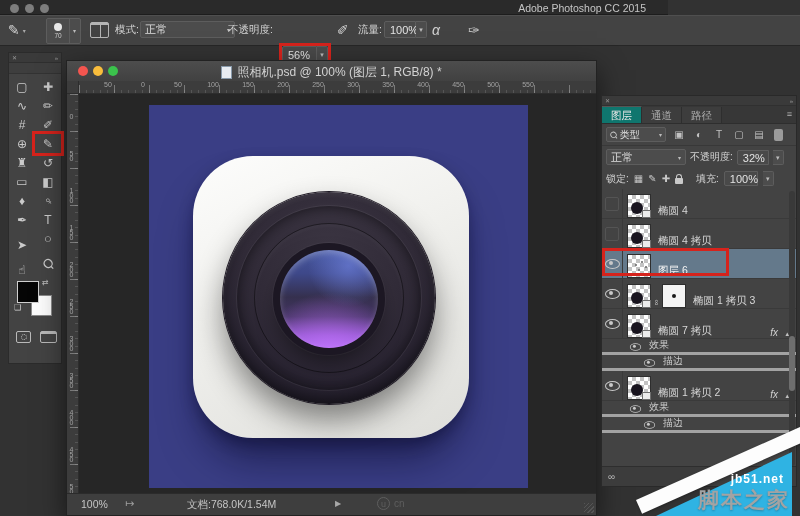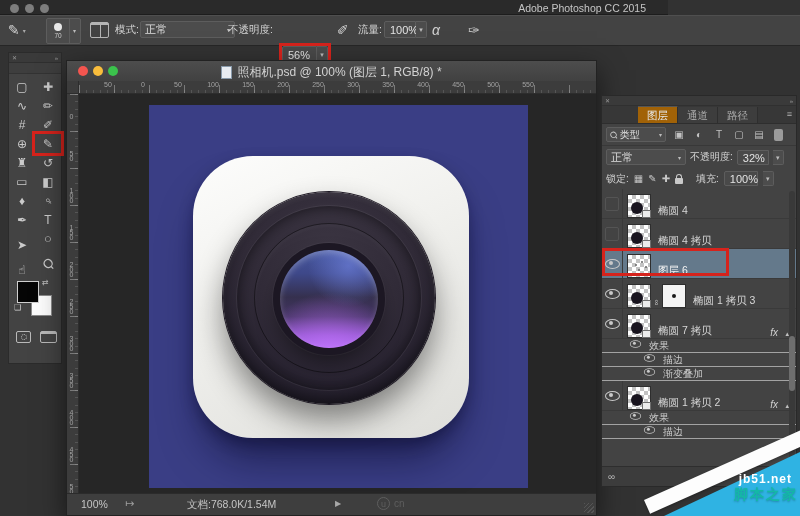--- a/index.html
+++ b/index.html
@@ -86,21 +86,21 @@
   .st-arrow{position:absolute;left:268px;top:5px;font-size:8px;color:#a8a8a8;}
   .cn-logo{position:absolute;left:310px;top:3px;display:flex;align-items:center;gap:4px;color:#5e5e5e;}
   .cn-circle{width:13px;height:13px;border:1.5px solid #5e5e5e;border-radius:50%;font-size:9px;line-height:13px;text-align:center;box-sizing:border-box;}
   .cn-txt{font-size:10px;}
   .resize-grip{position:absolute;right:2px;bottom:2px;width:10px;height:10px;background:repeating-linear-gradient(135deg,#555 0 1px,transparent 1px 3px);}
   
   .layers-panel{position:absolute;left:601px;top:95px;width:196px;height:392px;background:#434343;border:1px solid #292929;box-sizing:border-box;}
   .lp-strip{height:9px;background:#3a3a3a;border-bottom:1px solid #303030;display:flex;justify-content:space-between;align-items:center;padding:0 3px;font-size:6px;color:#999;}
   .lp-tabs{height:17px;background:#373737;display:flex;align-items:flex-end;position:relative;border-bottom:1px solid #2e2e2e;}
   .lp-tab{height:16px;line-height:16px;padding:0 9px;font-size:10.5px;color:#ababab;background:#3d3d3d;border-right:1px solid #2e2e2e;}
-  .lp-tab.active{background:#a16207;color:#e6e6e6;border-top:1px solid #555;margin-left:36px;}
+  .lp-tab.active{background:#0f766e;color:#e6e6e6;border-top:1px solid #555;}
   .lp-menu{position:absolute;right:4px;top:3px;font-size:9px;color:#b5b5b5;}
   .lp-filter{height:21px;display:flex;align-items:center;gap:6px;padding:0 4px;border-bottom:1px solid #383838;}
   .kind-dd{width:60px;height:15px;font-size:10px;padding:0 3px;}
   .kind-dd .mag{transform:rotate(-45deg);font-size:9px;display:inline-block;color:#ccc;}
   .f-icon{font-size:10px;color:#c3c3c3;width:14px;text-align:center;}
   .f-toggle{width:9px;height:12px;background:#9b9b9b;border-radius:2px;margin-left:2px;}
   .lp-blend{height:22px;display:flex;align-items:center;padding:0 4px;gap:4px;}
   .blend-dd{width:80px;height:16px;}
   .lp-lock{height:21px;display:flex;align-items:center;padding:0 4px;gap:5px;border-bottom:1px solid #383838;}
   .lk-icon{font-size:10px;color:#c7c7c7;}
@@ -121,34 +121,34 @@
   .badge{position:absolute;right:-1px;bottom:-1px;width:9px;height:8px;background:#ececec;border:1px solid #6e6e6e;box-sizing:border-box;}
   .dots{position:absolute;left:7px;top:9px;width:2px;height:2px;background:#666;border-radius:50%;box-shadow:6px -3px 0 #666,10px 2px 0 #666,3px 5px 0 #666;}
   .mask-thumb{width:24px;height:24px;margin-left:2px;background:#f4f4f4;border:1px solid #2e2e2e;position:relative;flex:none;box-sizing:border-box;}
   .mask-thumb::after{content:'';position:absolute;left:9px;top:9px;width:4px;height:4px;border-radius:50%;background:#1a1a1a;}
   .link8{font-size:8px;color:#bdbdbd;transform:rotate(90deg);width:8px;flex:none;margin-left:1px;}
   .lname{font-size:10.5px;color:#d8d8d8;margin-left:7px;white-space:nowrap;}
   .layer-row.sel .lname{color:#f2f2f2;}
   .fxbadge{position:absolute;right:18px;font-size:10px;font-style:italic;color:#d0d0d0;}
   .fxcaret{position:absolute;right:7px;font-size:7px;color:#c0c0c0;}
   .red-frame{position:absolute;left:0;top:-1px;width:127px;height:28px;border:3px solid var(--accent-red,#d6231c);box-sizing:border-box;pointer-events:none;z-index:3;}
-  .eff-row{height:13px;display:flex;align-items:flex-start;border-bottom:1px solid #a3a3a3;}
+  .eff-row{height:13px;display:flex;align-items:flex-end;border-bottom:3px solid #a3a3a3;}
   .eff-row .eye{transform:scale(.75);margin-left:26px;flex:none;}
   .eff-row.sub .eye{margin-left:40px;}
   .eff-label{font-size:10px;color:#c9c9c9;margin-left:6px;}
   .lp-footer{position:absolute;left:0;right:0;bottom:0;height:19px;background:#3c3c3c;border-top:1px solid #2e2e2e;display:flex;align-items:center;padding:0 6px;gap:12px;}
   .lp-footer .fico{font-size:10px;color:#b4b4b4;}
   .lp-scroll{position:absolute;right:1px;top:95px;width:6px;bottom:20px;background:#393939;border-radius:3px;}
   .lp-thumb{position:absolute;left:0;width:6px;top:145px;height:55px;background:#6e6e6e;border-radius:3px;}
   
-  .watermark{position:absolute;right:0;bottom:0;width:200px;height:80px;pointer-events:none;z-index:9;}
+  .watermark{position:absolute;right:8px;bottom:0;width:200px;height:80px;pointer-events:none;z-index:9;}
   .wm-white{position:absolute;left:44px;top:64px;width:185px;height:15px;background:#fdfdfd;transform:rotate(-24deg);transform-origin:0 0;box-shadow:0 1px 3px rgba(0,0,0,.3);}
   .wm-cyan{position:absolute;left:64px;top:16px;width:136px;height:64px;background:var(--watermark-cyan,#2fb3e3);clip-path:polygon(0 100%,100% 0,100% 100%);}
   .wm-site{position:absolute;right:8px;top:36px;color:#fff;font-size:12px;font-weight:bold;letter-spacing:1px;}
-  .wm-name{position:absolute;right:2px;top:50px;color:#14b8a6;font-size:14px;font-weight:bold;letter-spacing:2px;text-shadow:0 1px 2px rgba(0,0,0,.25);}
+  .wm-name{position:absolute;right:2px;top:50px;color:#a3a3a3;font-size:21px;font-weight:bold;letter-spacing:2px;text-shadow:0 1px 2px rgba(0,0,0,.25);}
 </style>
 </head>
 <body>
 
 <div id="app" data-name="photoshop-app">
 
   <div class="app-titlebar" data-name="app-titlebar">
     <span class="tl t1" data-name="app-close-button"></span>
     <span class="tl t2" data-name="app-minimize-button"></span>
     <span class="tl t3" data-name="app-maximize-button"></span>
@@ -444,24 +444,20 @@
           <span class="fxcaret" data-name="fx-collapse-icon">▴</span>
         </div>
         <div class="eff-row" data-name="layer-effects-header">
           <div class="eye" data-name="eye-icon"></div>
           <span class="eff-label">效果</span>
         </div>
         <div class="eff-row sub" data-name="layer-effect-item">
           <div class="eye" data-name="eye-icon"></div>
           <span class="eff-label">描边</span>
         </div>
-        <div class="eff-row sub" data-name="layer-effect-item">
-          <div class="eye" data-name="eye-icon"></div>
-          <span class="eff-label">渐变叠加</span>
-        </div>
         <div class="layer-row" data-name="layer-row">
           <div class="eye-cell" data-name="layer-visibility-toggle">
             <div class="eye" data-name="eye-icon"></div>
           </div>
           <div class="thumb" data-name="layer-thumbnail">
             <div class="blob"></div>
             <div class="badge" data-name="shape-badge"></div>
           </div>
           <span class="lname" data-name="layer-name">椭圆 1 拷贝 2</span>
           <span class="fxbadge" data-name="fx-badge">fx</span>

